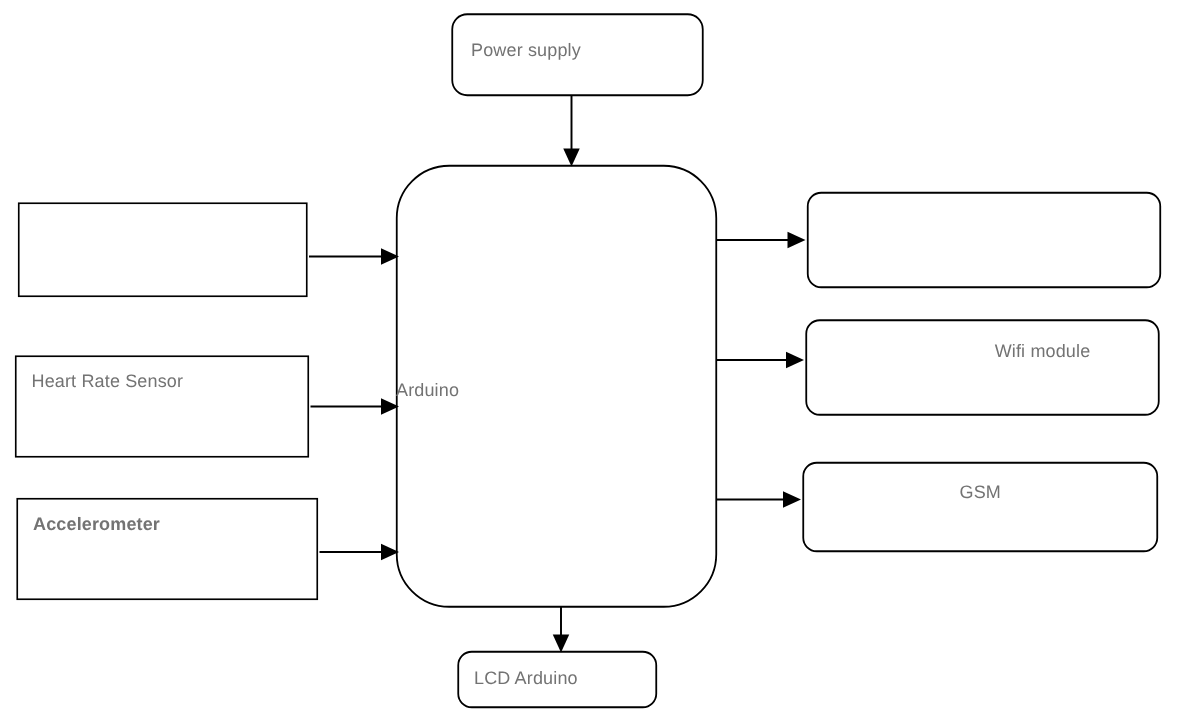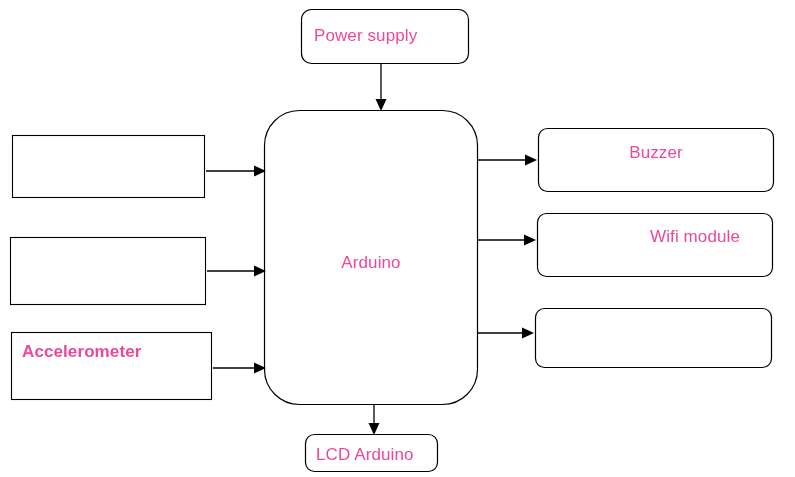--- a/index.html
+++ b/index.html
@@ -41,22 +41,22 @@
     stroke-width: 1.3;
     fill: none;
   }
   .arrow-head {
     fill: #000000;
     stroke: none;
   }
   .node-label {
     position: absolute;
     font-family: "Liberation Sans", sans-serif;
-    font-size: 17px;
-    color: #ec4899;
+    font-size: 12px;
+    color: #737373;
     white-space: nowrap;
     line-height: 1;
     letter-spacing: 0.1px;
   }
 </style>
 </head>
 <body>
 
 <div id="diagram-root">
 
@@ -118,25 +118,26 @@
     <g>
       <line class="connector-line" x1="374" y1="404" x2="374" y2="427"></line>
       <polygon class="arrow-head" points="374,435 368.5,423 379.5,423"></polygon>
     </g>
 
   </svg>
 
   <div class="node-label" style="left:314px; top:27px;">Power supply</div>
 
 
+  <div class="node-label" style="left:21px; top:248px;">Heart Rate Sensor</div>
 
   <div class="node-label" style="left:22px; top:343px;font-weight:bold;">Accelerometer</div>
 
-  <div class="node-label" style="left:264px; top:254px; width:214px; text-align:center;">Arduino</div>
+  <div class="node-label" style="left:264px; top:254px; width:214px; text-align:left;">Arduino</div>
 
-  <div class="node-label" style="left:538px; top:144px; width:236px; text-align:center;">Buzzer</div>
 
   <div class="node-label" style="left:537px; top:228px; width:236px; text-align:center;padding-left:40px;">Wifi module</div>
 
+  <div class="node-label" style="left:535px; top:322px; width:237px; text-align:center;">GSM</div>
 
   <div class="node-label" style="left:316px; top:446px;">LCD Arduino</div>
 
 </div>
 
 </body></html>

